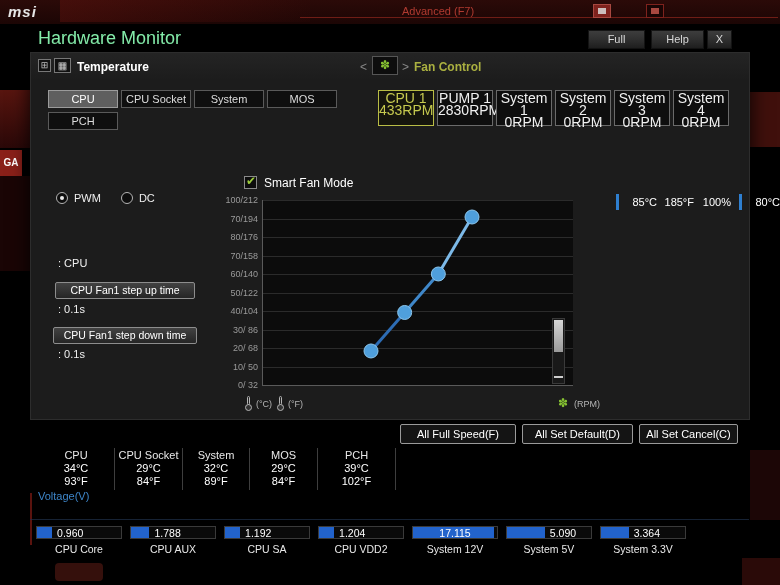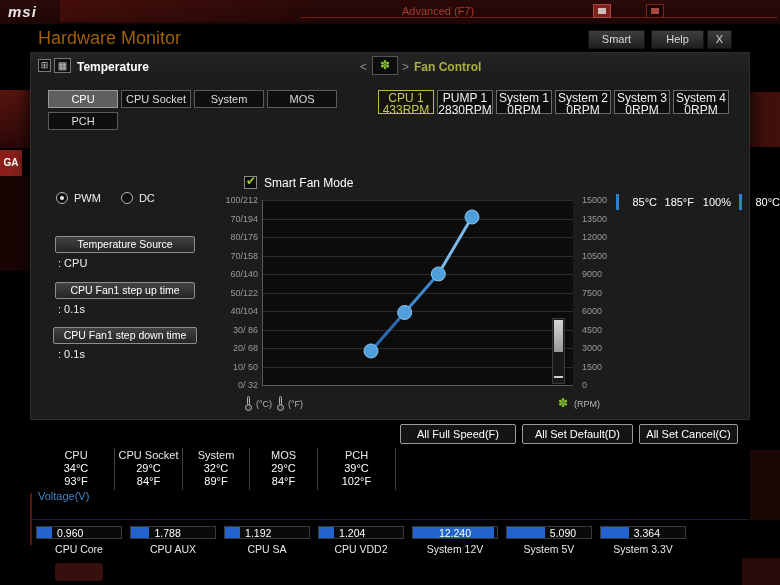--- a/index.html
+++ b/index.html
@@ -23,21 +23,21 @@
   .adv-label { position:absolute; left:402px; top:5px; font-size:11px; color:#b03a30; }
   .top-redline { position:absolute; left:300px; top:17px; width:478px; height:1px; background:#6e1d16; }
   .top-icon { position:absolute; top:4px; width:18px; height:14px; cursor:pointer; }
   .cam { left:593px; background:#7e221d; border:1px solid #a84840; }
   .cam::after { content:""; display:block; width:8px; height:6px; margin:3px auto; background:#d9d9d9; opacity:.85; }
   .lang { left:646px; border:1px solid #7e221d; background:#190504; }
   .lang::after { content:""; display:block; width:8px; height:6px; margin:3px auto; background:#a84840; }
 
   
   .header { left:0; top:24px; width:780px; height:28px; background:#000; }
-  .win-title { position:absolute; left:38px; top:4px; font-size:18px; color:#a16207; }
+  .win-title { position:absolute; left:38px; top:4px; font-size:18px; color:#86efac; }
   .hbtn { position:absolute; top:6px; height:19px; background:linear-gradient(#3e3e3e,#232323);
           border:1px solid #151515; color:#ddd; font-size:11px; text-align:center;
           line-height:17px; cursor:pointer; }
   .hbtn.about { left:588px; width:57px; }
   .hbtn.help  { left:651px; width:53px; }
   .hbtn.close { left:707px; width:25px; }
 
   
   .modal { left:30px; top:52px; width:720px; height:368px; background:#1c1c1c;
            border:1px solid #2d2d2d; box-shadow:0 6px 18px rgba(0,0,0,.9); }
@@ -57,22 +57,22 @@
   .fc-title { left:414px; top:60px; font-size:12px; font-weight:bold; color:#aab040; }
 
   
   #temp-tabs { left:48px; top:90px; width:300px; display:flex; flex-wrap:wrap; gap:4px 3px; }
   .tab { width:70px; height:18px; background:#0f0f0f; border:1px solid #5a5a5a; color:#ddd;
          font-size:11px; text-align:center; line-height:16px; cursor:pointer; }
   .tab.selected { background:#5f5f5f; border-color:#9b9b9b; color:#fff; }
 
   
   #fan-buttons { left:378px; top:90px; display:flex; gap:3px; }
-  .fan-btn { width:56px; height:24px; background:#0e0e0e; border:1px solid #6a6a6a;
-             color:#f0f0f0; text-align:center; font-size:12px; line-height:12px;
+  .fan-btn { width:56px; height:36px; background:#0e0e0e; border:1px solid #6a6a6a;
+             color:#f0f0f0; text-align:center; font-size:14px; line-height:12px;
              padding-top:1px; cursor:pointer; }
   .fan-btn.selected { border-color:#b9bd45; background:#15150d; }
   .fan-btn.selected div { color:#c6ca4f; }
 
   
   .radio-row { left:56px; top:190px; width:170px; height:16px; display:flex; align-items:center; gap:6px; }
   .radio { width:12px; height:12px; border-radius:50%; border:1px solid #b5b5b5;
            background:#0d0d0d; position:relative; cursor:pointer; }
   .radio .dot { position:absolute; left:3px; top:3px; width:4px; height:4px; border-radius:50%; background:#e8e8e8; }
   .radio-label { font-size:11px; color:#eee; margin-right:14px; }
@@ -159,21 +159,21 @@
     <div class="art" style="left:60px;top:0;width:250px;height:22px;background:linear-gradient(90deg,rgba(130,25,18,.30),rgba(60,10,8,.12));"></div>
     <div class="msi-logo">msi</div>
     <div class="adv-label">Advanced (F7)</div>
     <div class="top-redline"></div>
     <div class="top-icon cam"></div>
     <div class="top-icon lang"></div>
   </div>
 
   <div class="header">
     <div class="win-title">Hardware Monitor</div>
-    <div class="hbtn about">Smart</div>
+    <div class="hbtn about">Full</div>
     <div class="hbtn help">Help</div>
     <div class="hbtn close">X</div>
   </div>
 
   <div class="modal"></div>
   <div class="modal-header-strip"></div>
 
   <div class="sec-icon-a"><span>⊞</span></div>
   <div class="sec-icon-b"><span>▦</span></div>
   <div class="sec-title">Temperature</div>
@@ -218,21 +218,20 @@
     </div>
 
   <div class="radio-row">
     <div class="radio">
         <div class="dot"></div>
       </div>
     <div class="radio-label">PWM</div>
     <div class="radio"></div>
     <div class="radio-label">DC</div>
   </div>
-  <div class="ctl-btn" style="top:236px;">Temperature Source</div>
   <div class="ctl-val" style="top:257px;">: CPU</div>
   <div class="ctl-btn" style="top:282px;">CPU Fan1 step up time</div>
   <div class="ctl-val" style="top:303px;">: 0.1s</div>
   <div class="ctl-btn" style="top:327px;width:144px;left:53px;">CPU Fan1 step down time</div>
   <div class="ctl-val" style="top:348px;">: 0.1s</div>
 
   <div class="sf-check">
     <span class="check">✔</span>
   </div>
   <div class="sf-label">Smart Fan Mode</div>
@@ -270,33 +269,20 @@
         <circle cx="109" cy="150.98" r="7" fill="#4f9fdc" stroke="#8cc6ec"></circle>
         <circle cx="142.66666666666666" cy="112.47999999999999" r="7" fill="#4f9fdc" stroke="#8cc6ec"></circle>
         <circle cx="176.33333333333331" cy="73.98" r="7" fill="#4f9fdc" stroke="#8cc6ec"></circle>
         <circle cx="210" cy="17" r="7" fill="#4f9fdc" stroke="#8cc6ec"></circle>
       </svg>
     <div class="chart-slider">
       <div class="slider-handle"></div>
       <div class="slider-mark"></div>
     </div>
   </div>
-  <div id="y-right-ticks">
-      <div class="ytick-r" style="top: 0px;">15000</div>
-      <div class="ytick-r" style="top: 18.5px;">13500</div>
-      <div class="ytick-r" style="top: 37px;">12000</div>
-      <div class="ytick-r" style="top: 55.5px;">10500</div>
-      <div class="ytick-r" style="top: 74px;">9000</div>
-      <div class="ytick-r" style="top: 92.5px;">7500</div>
-      <div class="ytick-r" style="top: 111px;">6000</div>
-      <div class="ytick-r" style="top: 129.5px;">4500</div>
-      <div class="ytick-r" style="top: 148px;">3000</div>
-      <div class="ytick-r" style="top: 166.5px;">1500</div>
-      <div class="ytick-r" style="top: 185px;">0</div>
-    </div>
 
   <div class="thermo t1">
       <div class="stem"></div>
       <div class="bulb"></div>
     </div>
   <div class="axis-unit" style="left:256px;">(°C)</div>
   <div class="thermo t2">
       <div class="stem"></div>
       <div class="bulb"></div>
     </div>
@@ -386,21 +372,21 @@
       <div class="vcol">
         <div class="vtrack">
           <div class="vfill" style="width: 18%;"></div>
           <div class="vval" style="left: calc(18% + 5px);">1.204</div>
         </div>
         <div class="vname">CPU VDD2</div>
       </div>
       <div class="vcol">
         <div class="vtrack">
           <div class="vfill" style="width: 96%;"></div>
-          <div class="vval" style="left: 50%; transform: translate(-50%, -50%);">12.240</div>
+          <div class="vval" style="left: 50%; transform: translate(-50%, -50%);">17.115</div>
         </div>
         <div class="vname">System 12V</div>
       </div>
       <div class="vcol">
         <div class="vtrack">
           <div class="vfill" style="width: 45%;"></div>
           <div class="vval" style="left: calc(45% + 5px);">5.090</div>
         </div>
         <div class="vname">System 5V</div>
       </div>

